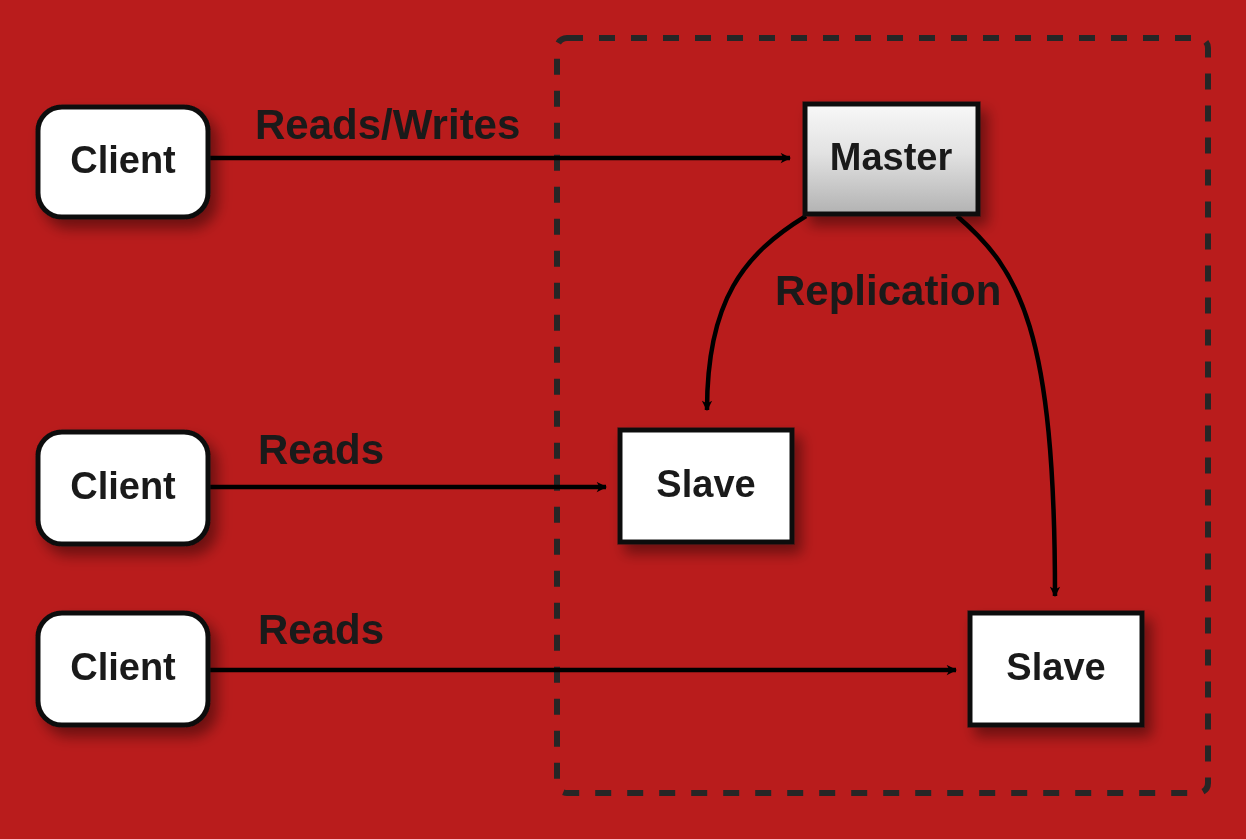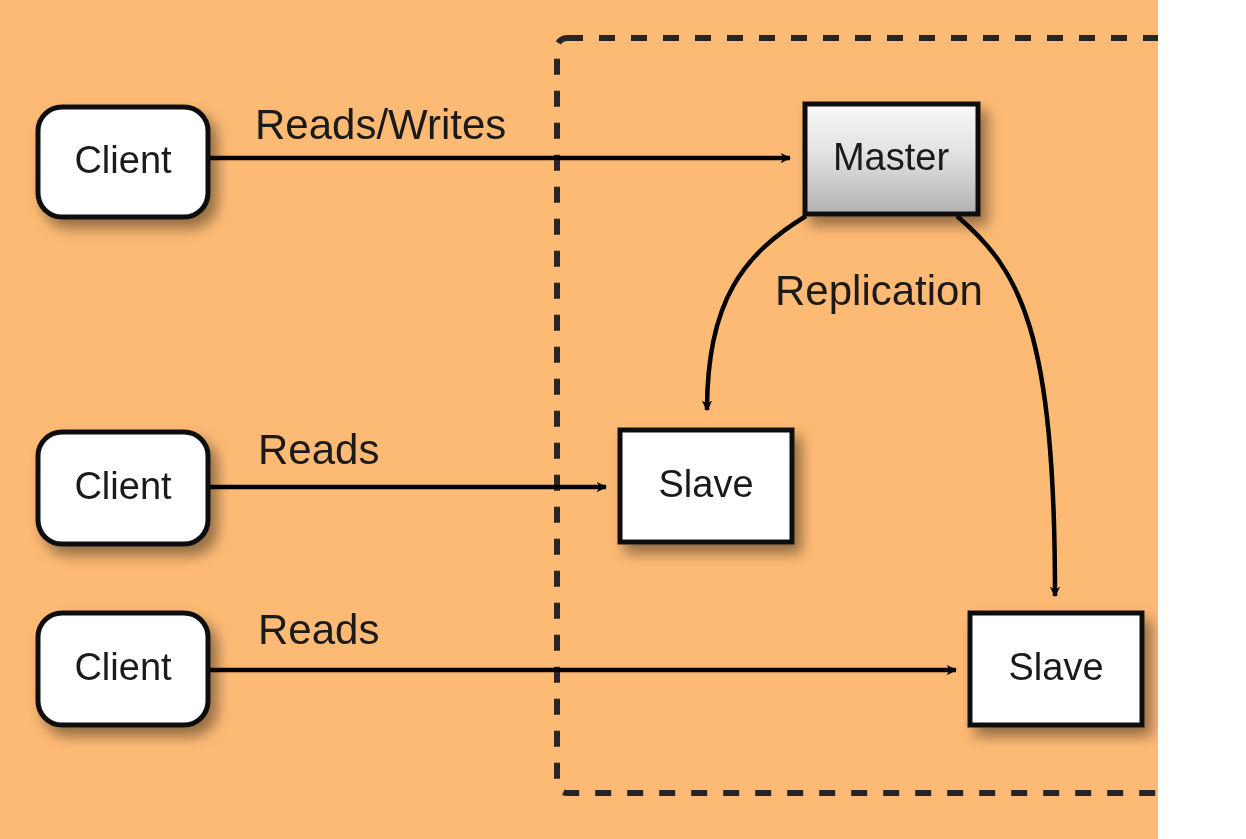--- a/index.html
+++ b/index.html
@@ -5,24 +5,25 @@
   html, body {
     margin: 0;
     padding: 0;
     background: #ffffff;
   }
   body {
     font-family: "Liberation Sans", sans-serif;
   }
   #canvas {
     position: relative;
-    width: 1158px;
+    width: 1246px;
     height: 839px;
-    background: #fdba74;
+    background: #b91c1c;
     overflow: hidden;
+    font-weight: bold;
   }
   #diagram-svg {
     position: absolute;
     top: 0;
     left: 0;
     width: 1246px;
     height: 839px;
   }
   .node-label {
     font-family: "Liberation Sans", sans-serif;

